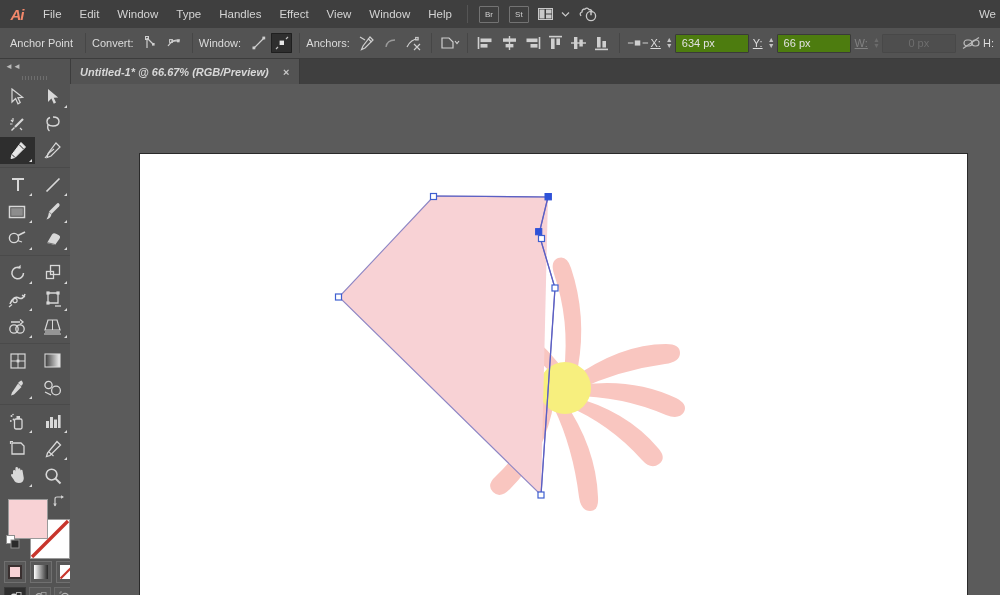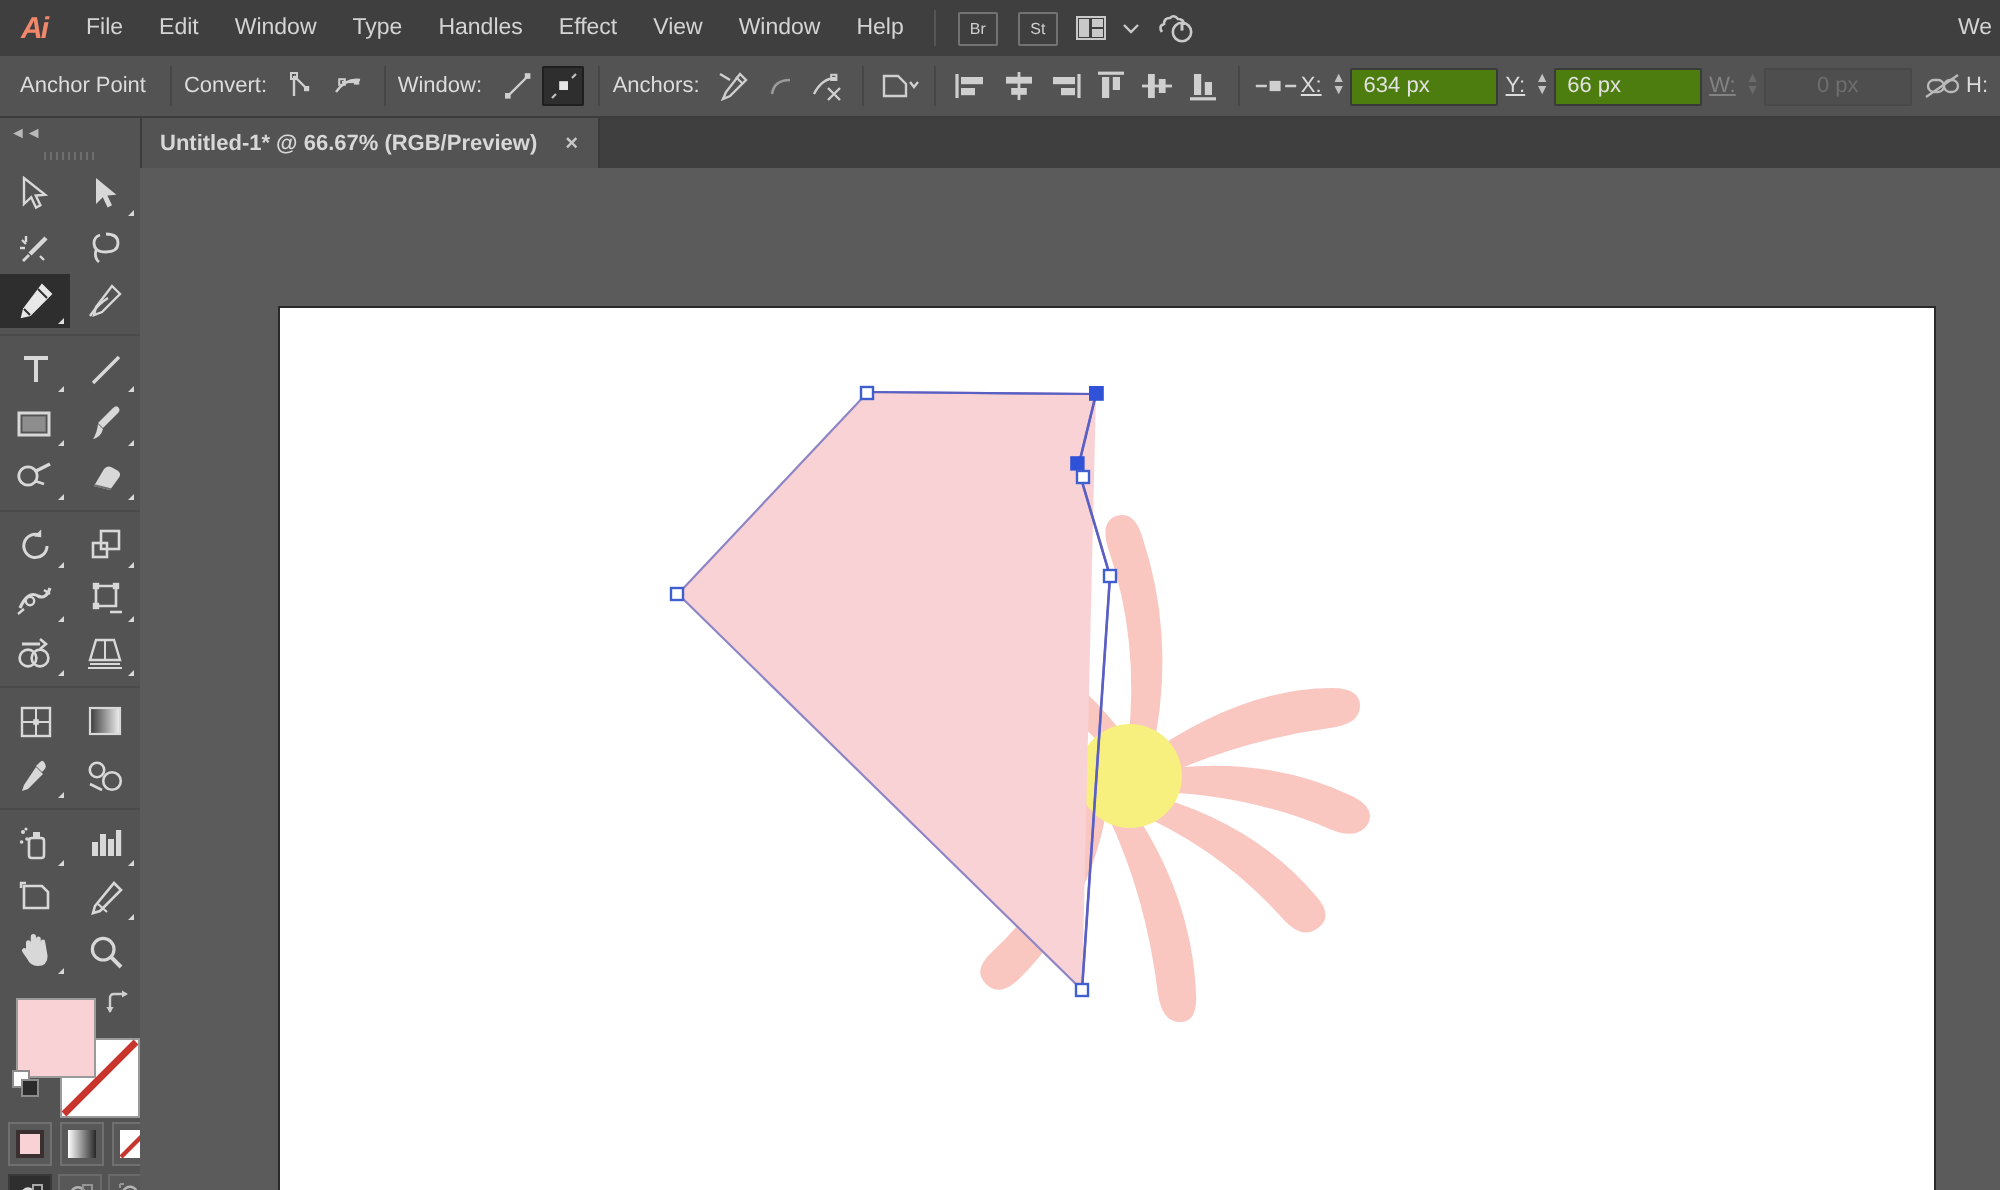--- a/index.html
+++ b/index.html
@@ -38,21 +38,21 @@
   .field .f-lbl{color:#dcdcdc;font-size:11px;margin-right:3px;text-decoration:underline;}
   .stepper{display:flex;flex-direction:column;justify-content:center;align-items:center;
            width:11px;height:18px;color:#c3c3c3;line-height:6px;font-size:7px;}
   .f-input{background:#4d7c0f;border:1px solid #3a3a3a;color:#e2e2e2;font-size:11px;
            height:17px;line-height:17px;padding:0 6px;min-width:60px;border-radius:1px;}
   .f-input.disabled{background:#4e4e4e;color:#6e6e6e;border-color:#484848;text-align:center;}
   .stepper.disabled{color:#6b6b6b;}
   .f-lbl.disabled{color:#828282;}
 
   
-  .tabbar{position:absolute;left:70px;top:59px;width:930px;height:25px;background:#3f3f3f;}
+  .tabbar{position:absolute;left:70px;top:59px;width:930px;height:25px;background:#3f3f3f;font-style:italic;}
   .doctab{position:absolute;left:0;top:0;height:25px;background:#535353;
           display:flex;align-items:center;padding:0 10px;border-right:1px solid #3a3a3a;}
   .doctab .ttl{color:#d8d8d8;font-size:11px;font-weight:bold;white-space:nowrap;}
   .doctab .xbtn{color:#c8c8c8;font-size:11px;margin-left:14px;font-weight:bold;}
 
   
   .toolbar{position:absolute;left:0;top:59px;width:70px;height:536px;background:#535353;
            border-right:1px solid #3c3c3c;}
   .tb-grip{height:14px;display:flex;align-items:center;justify-content:flex-start;
            padding-left:5px;color:#b9b9b9;font-size:8px;}

